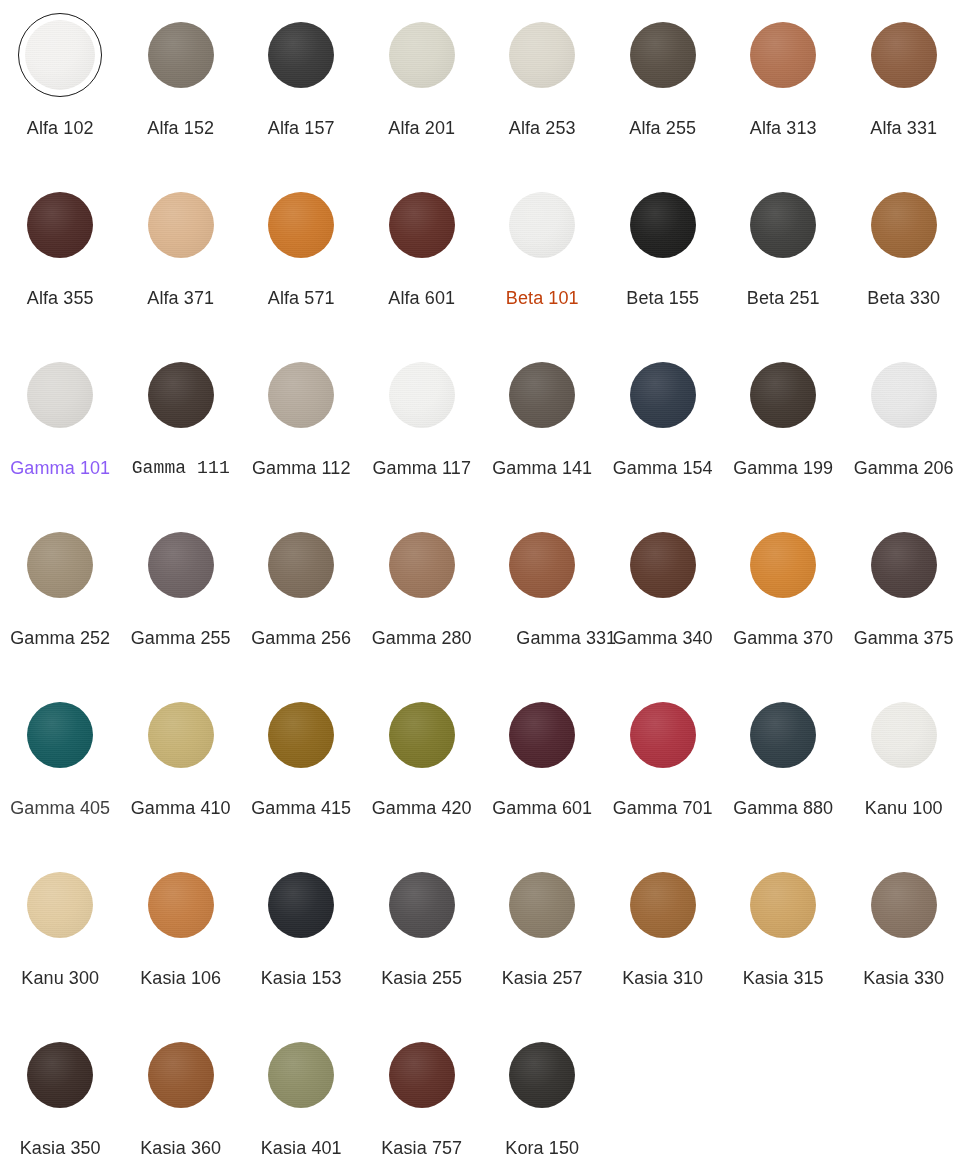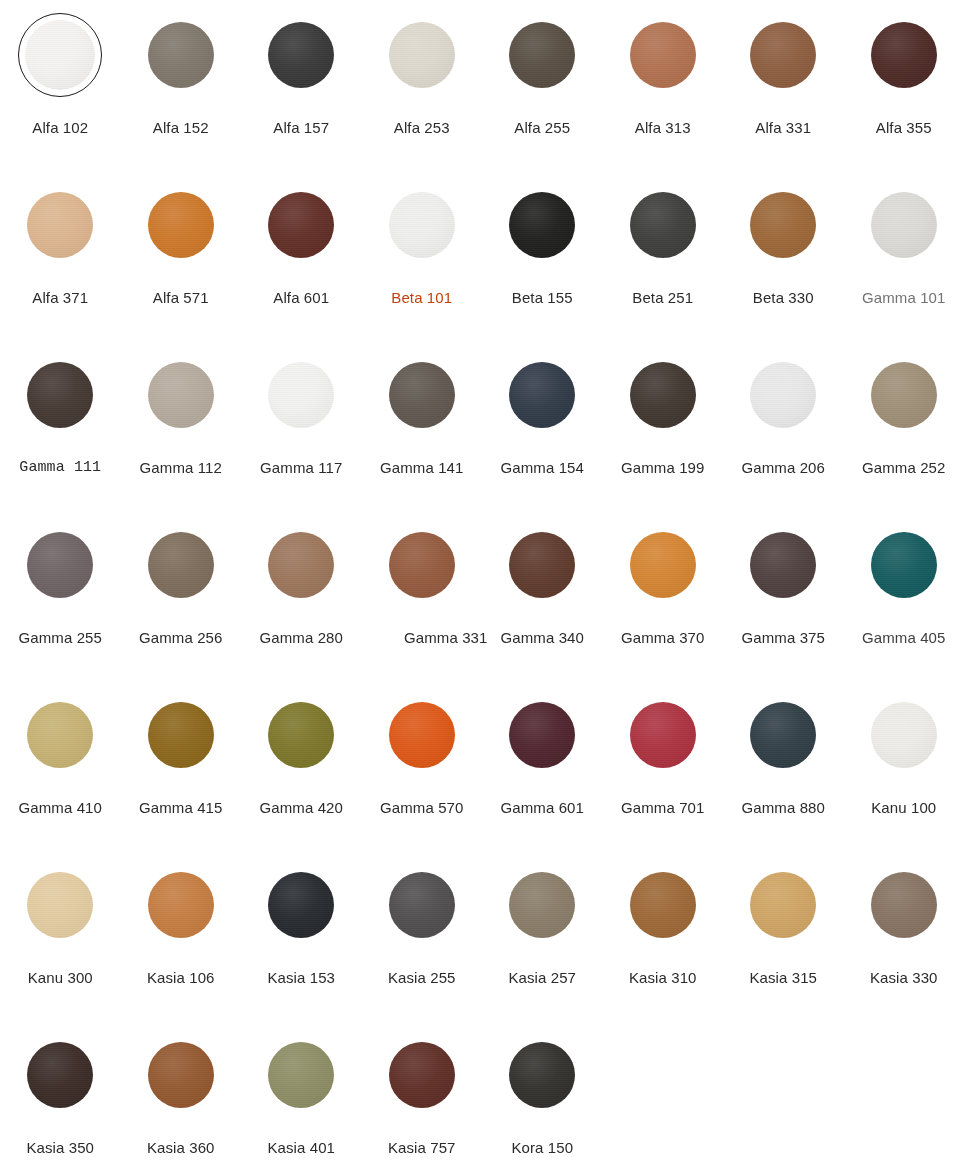--- a/index.html
+++ b/index.html
@@ -91,21 +91,21 @@
     pointer-events: none;
   }
 
   .swatch-cell.is-selected .swatch-disc {
     width: 70px;
     height: 70px;
   }
 
   .swatch-label {
     margin-top: 22px;
-    font-size: 15px;
+    font-size: 18px;
     line-height: 16px;
     color: #2b2b2b;
     text-align: center;
     letter-spacing: 0.1px;
     white-space: nowrap;
   }
 </style>
 </head>
 <body>
 
@@ -124,20 +124,26 @@
       <div class="swatch-label" style="color: rgb(43, 43, 43);">Alfa 152</div>
     </div>
     <div class="swatch-cell">
       <div class="swatch-disc-wrap">
         <div class="swatch-disc" style="background-color: rgb(52, 52, 52);"></div>
       </div>
       <div class="swatch-label" style="color: rgb(43, 43, 43);">Alfa 157</div>
     </div>
     <div class="swatch-cell">
       <div class="swatch-disc-wrap">
+        <div class="swatch-disc" style="background-color: rgb(217, 215, 201);"></div>
+      </div>
+      <div class="swatch-label" style="color: rgb(43, 43, 43);">Alfa 201</div>
+    </div>
+    <div class="swatch-cell">
+      <div class="swatch-disc-wrap">
         <div class="swatch-disc" style="background-color: rgb(220, 216, 204);"></div>
       </div>
       <div class="swatch-label" style="color: rgb(43, 43, 43);">Alfa 253</div>
     </div>
     <div class="swatch-cell">
       <div class="swatch-disc-wrap">
         <div class="swatch-disc" style="background-color: rgb(84, 74, 63);"></div>
       </div>
       <div class="swatch-label" style="color: rgb(43, 43, 43);">Alfa 255</div>
     </div>
@@ -198,21 +204,21 @@
     <div class="swatch-cell">
       <div class="swatch-disc-wrap">
         <div class="swatch-disc" style="background-color: rgb(154, 100, 52);"></div>
       </div>
       <div class="swatch-label" style="color: rgb(43, 43, 43);">Beta 330</div>
     </div>
     <div class="swatch-cell">
       <div class="swatch-disc-wrap">
         <div class="swatch-disc" style="background-color: rgb(220, 218, 214);"></div>
       </div>
-      <div class="swatch-label" style="color: #737373;">Gamma 101</div>
+      <div class="swatch-label" style="color: #8b5cf6;">Gamma 101</div>
     </div>
     <div class="swatch-cell">
       <div class="swatch-disc-wrap">
         <div class="swatch-disc" style="background-color: rgb(64, 52, 46);"></div>
       </div>
       <div class="swatch-label" style="color: rgb(43, 43, 43); font-family: Liberation Mono, monospace;">Gamma 111</div>
     </div>
     <div class="swatch-cell">
       <div class="swatch-disc-wrap">
         <div class="swatch-disc" style="background-color: rgb(180, 169, 155);"></div>
@@ -316,26 +322,20 @@
       <div class="swatch-label" style="color: rgb(43, 43, 43);">Gamma 415</div>
     </div>
     <div class="swatch-cell">
       <div class="swatch-disc-wrap">
         <div class="swatch-disc" style="background-color: rgb(122, 116, 38);"></div>
       </div>
       <div class="swatch-label" style="color: rgb(43, 43, 43);">Gamma 420</div>
     </div>
     <div class="swatch-cell">
       <div class="swatch-disc-wrap">
-        <div class="swatch-disc" style="background-color: rgb(221, 84, 18);"></div>
-      </div>
-      <div class="swatch-label" style="color: rgb(43, 43, 43);">Gamma 570</div>
-    </div>
-    <div class="swatch-cell">
-      <div class="swatch-disc-wrap">
         <div class="swatch-disc" style="background-color: rgb(76, 32, 41);"></div>
       </div>
       <div class="swatch-label" style="color: rgb(43, 43, 43);">Gamma 601</div>
     </div>
     <div class="swatch-cell">
       <div class="swatch-disc-wrap">
         <div class="swatch-disc" style="background-color: rgb(171, 46, 60);"></div>
       </div>
       <div class="swatch-label" style="color: rgb(43, 43, 43);">Gamma 701</div>
     </div>

